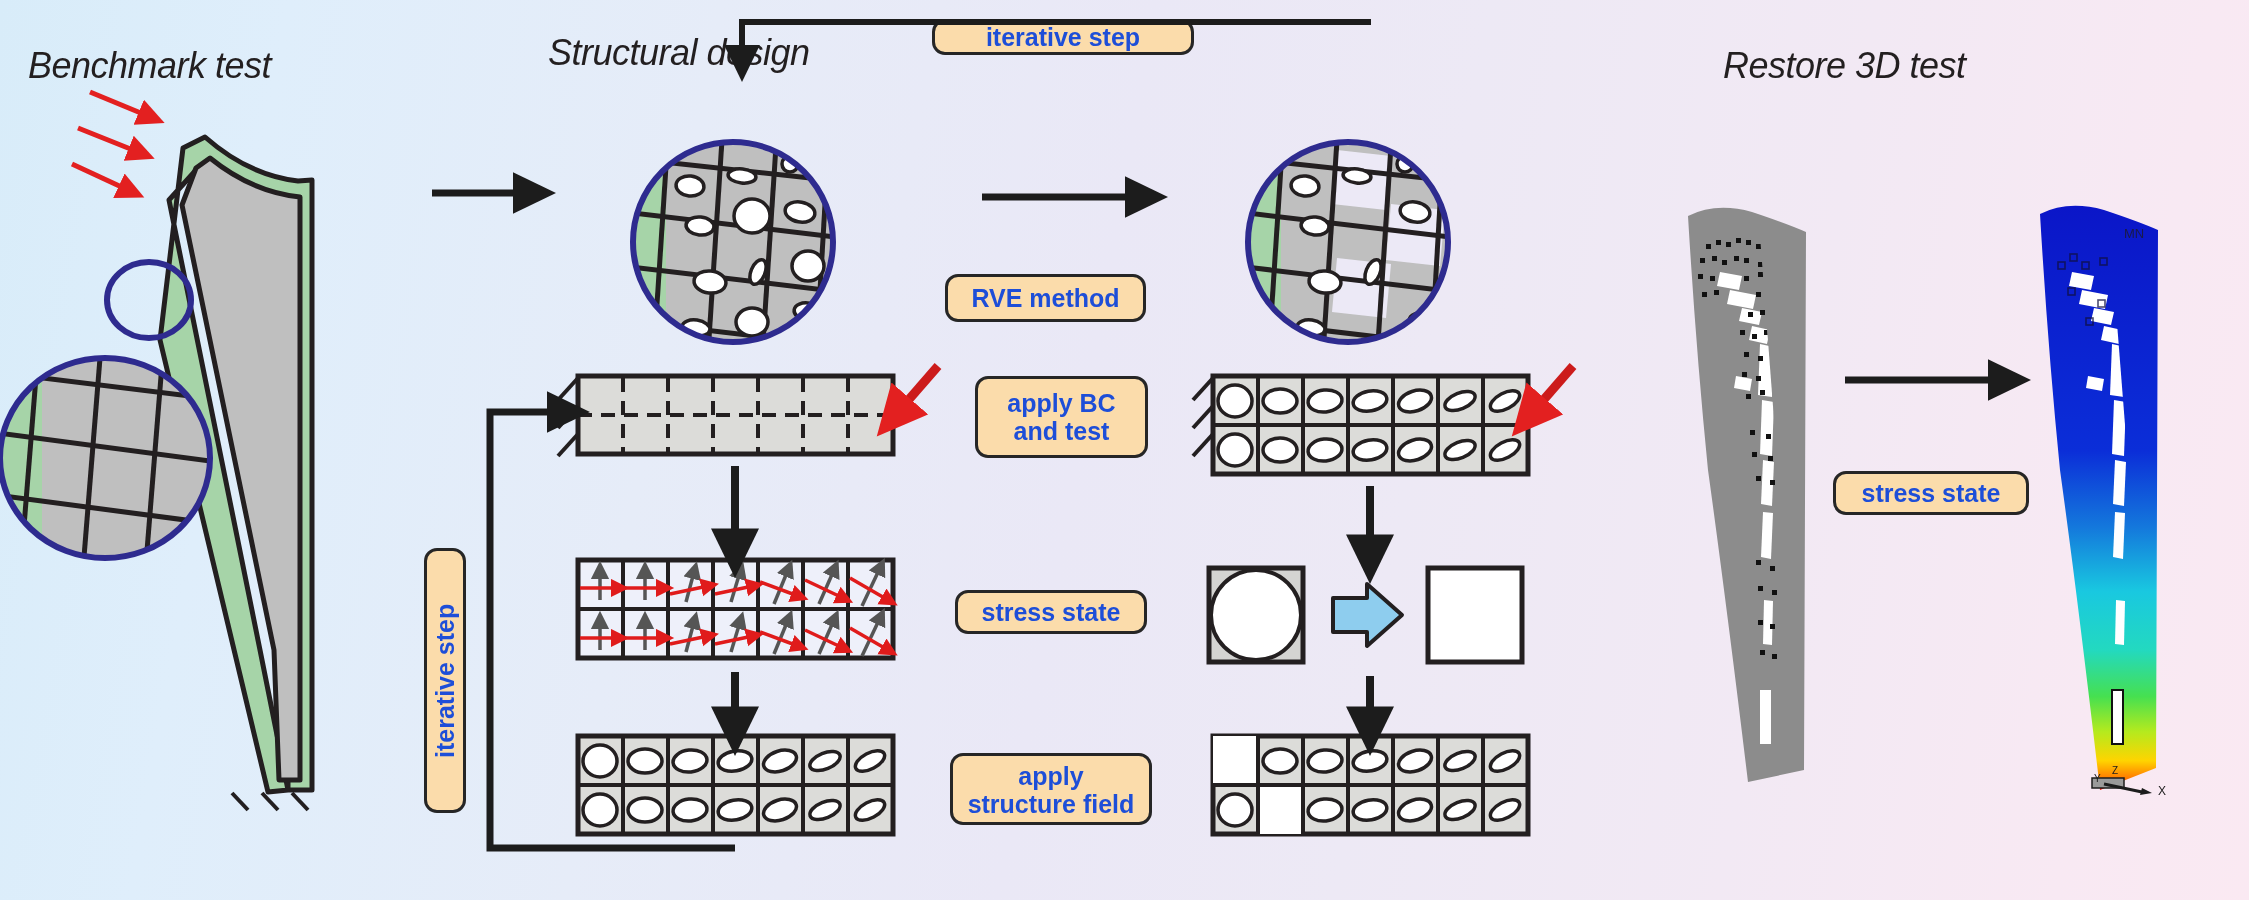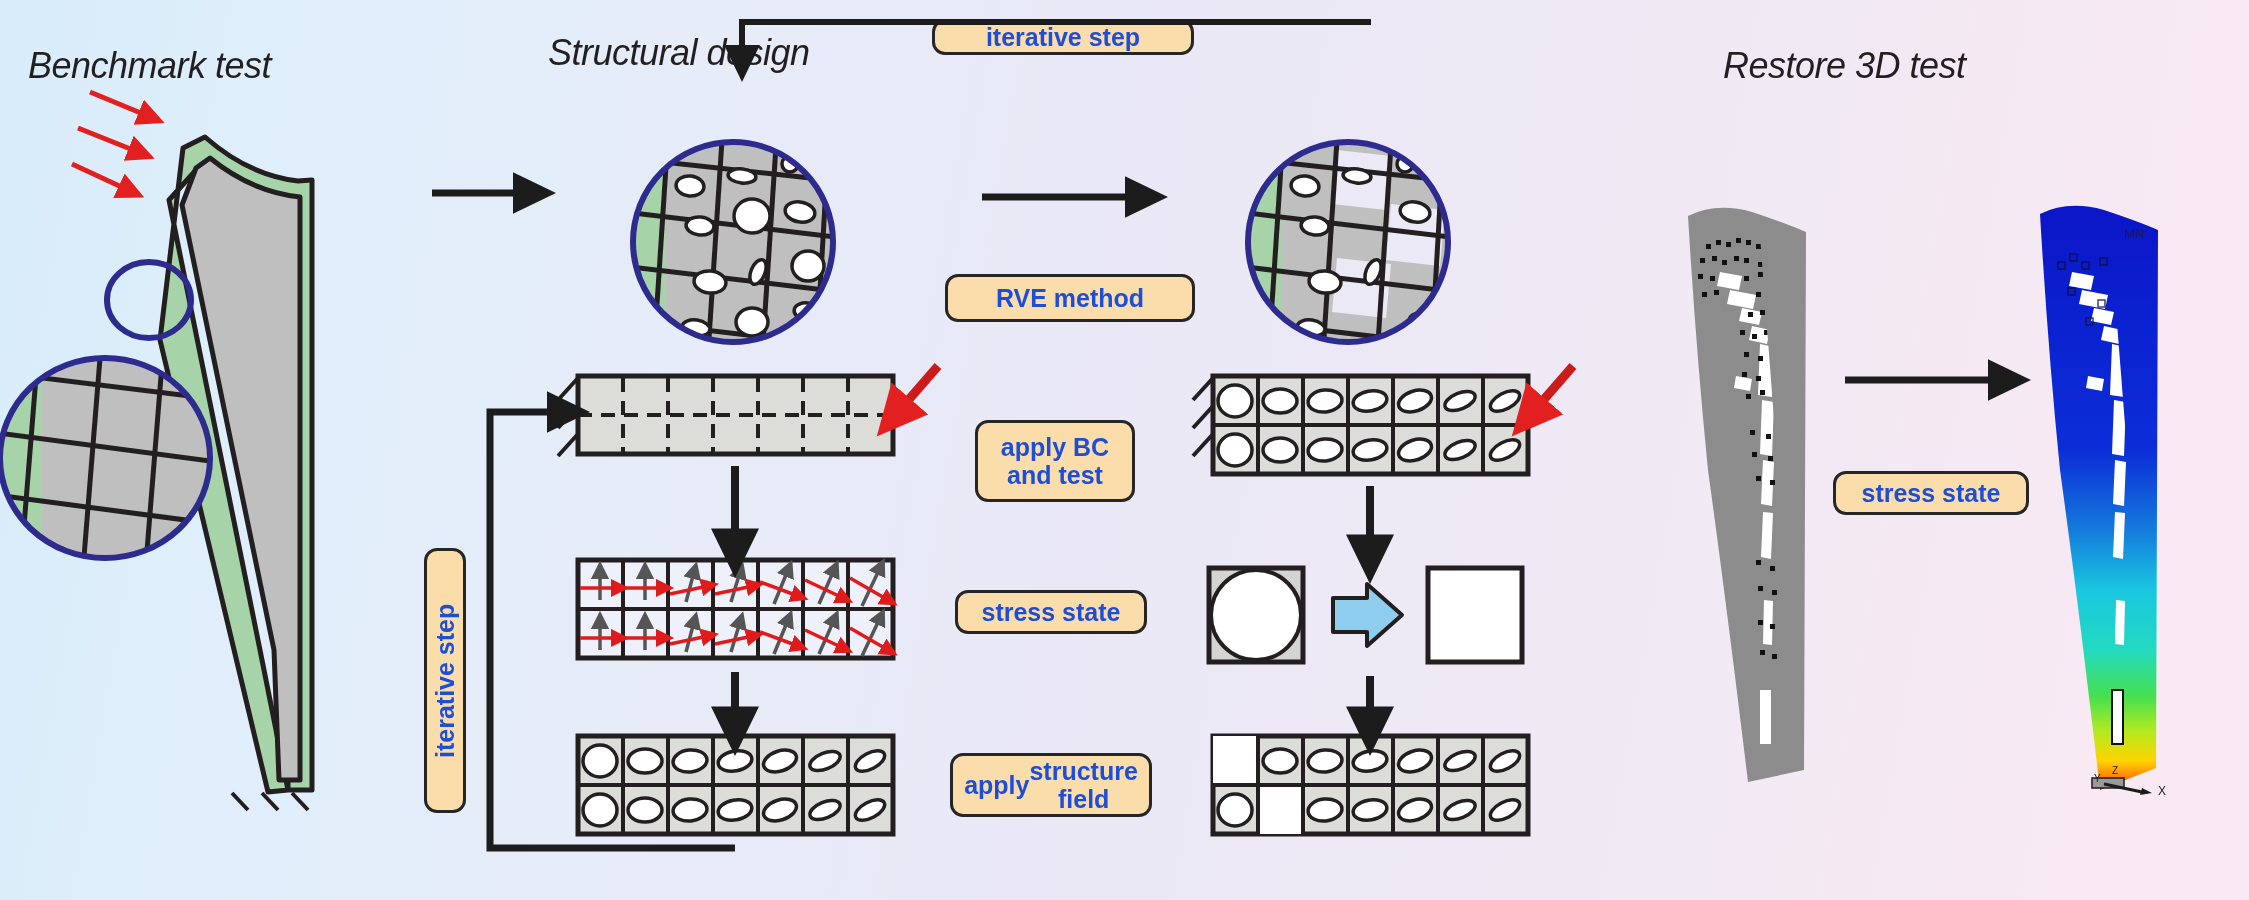--- a/index.html
+++ b/index.html
@@ -72,32 +72,32 @@
 
   <div class="stage-title" style="left:28px; top:45px;">Benchmark test</div>
 
   <div class="stage-title" style="left:548px; top:32px;text-align:right;">Structural design</div>
 
 
   <div class="stage-title" style="left:1723px; top:45px;">Restore 3D test</div>
 
   <div class="badge" style="left:932px; top:19px; width:262px; height:36px;">iterative step</div>
 
-  <div class="badge" style="left:945px; top:274px; width:250px; height:48px;">
+  <div class="badge" style="left:945px; top:274px; width:201px; height:48px;">
     <span>RVE method</span>
   </div>
 
-  <div class="badge" style="left:975px; top:376px; width:160px; height:82px; flex-direction:column;margin-top:44px;">
+  <div class="badge" style="left:975px; top:376px; width:173px; height:82px; flex-direction:column;">
     <span>apply BC</span>
     <span>and test</span>
   </div>
 
   <div class="badge" style="left:955px; top:590px; width:192px; height:44px;">stress state</div>
 
-  <div class="badge" style="left:950px; top:753px; width:202px; height:64px; flex-direction:row;">
+  <div class="badge" style="left:950px; top:753px; width:202px; height:72px; flex-direction:column;justify-content:flex-end;">
     <span>apply</span>
     <span>structure field</span>
   </div>
 
   <div class="badge vertical" style="left:424px; top:548px; width:42px; height:265px;">iterative step</div>
 
   <div class="badge" style="left:1833px; top:471px; width:196px; height:44px;">stress state</div>
 
   <svg class="layer" viewBox="0 0 2249 900">
     <defs>

